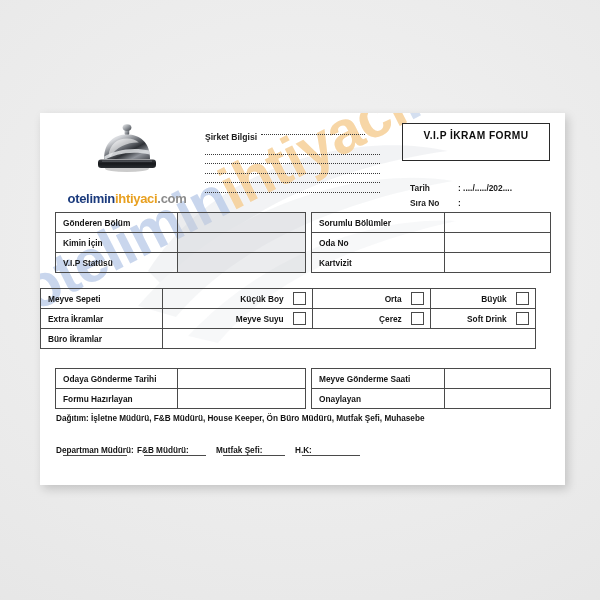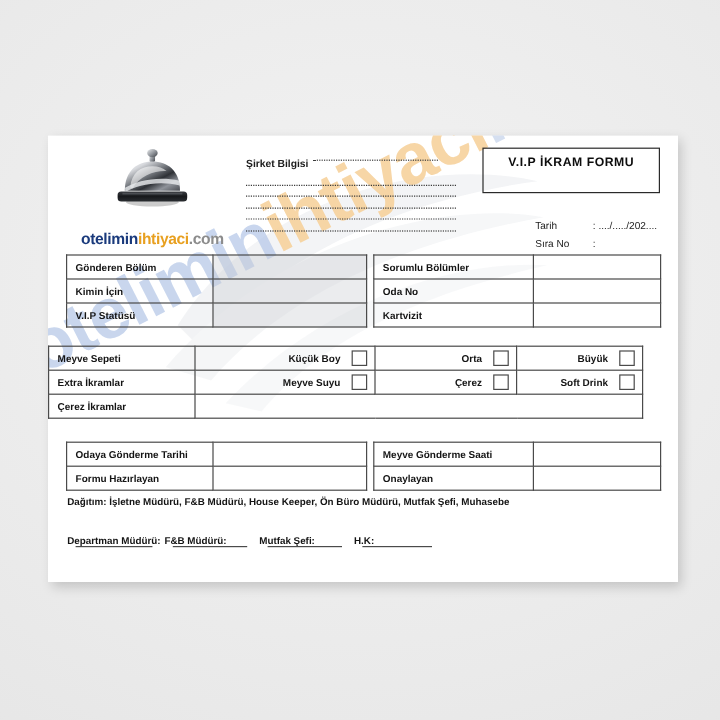--- a/index.html
+++ b/index.html
@@ -137,23 +137,22 @@
     font-size: 10.2px;
     font-weight: bold;
     letter-spacing: .45px;
     color: #0d0d0d;
     padding: 6px 2px 19px 2px;
   }
   #meta-block {
     margin-top: 22px;
     padding-left: 8px;
     font-size: 8.4px;
-    font-weight: normal;
+    font-weight: bold;
     color: #1c1c1c;
-    margin-left: 36px;
   }
   .meta-row { display: flex; margin-bottom: 5px; }
   .meta-key { width: 48px; }
   .meta-val { white-space: pre; }
 
   
   .tbl {
     position: absolute;
     border-collapse: collapse;
     table-layout: fixed;
@@ -389,21 +388,21 @@
           <td class="cbcell">
             <span class="cblabel">Çerez</span>
             <span class="checkbox"></span>
           </td>
           <td class="cbcell">
             <span class="cblabel">Soft Drink</span>
             <span class="checkbox"></span>
           </td>
         </tr>
         <tr>
-          <td>Çerez İkramlar</td>
+          <td>Büro İkramlar</td>
           <td class="val" colspan="3"></td>
         </tr>
       </tbody>
     </table>
 
     <table id="tbl-left-2" class="tbl">
       <colgroup>
           <col style="width:122px">
           <col style="width:128px">
         </colgroup>

